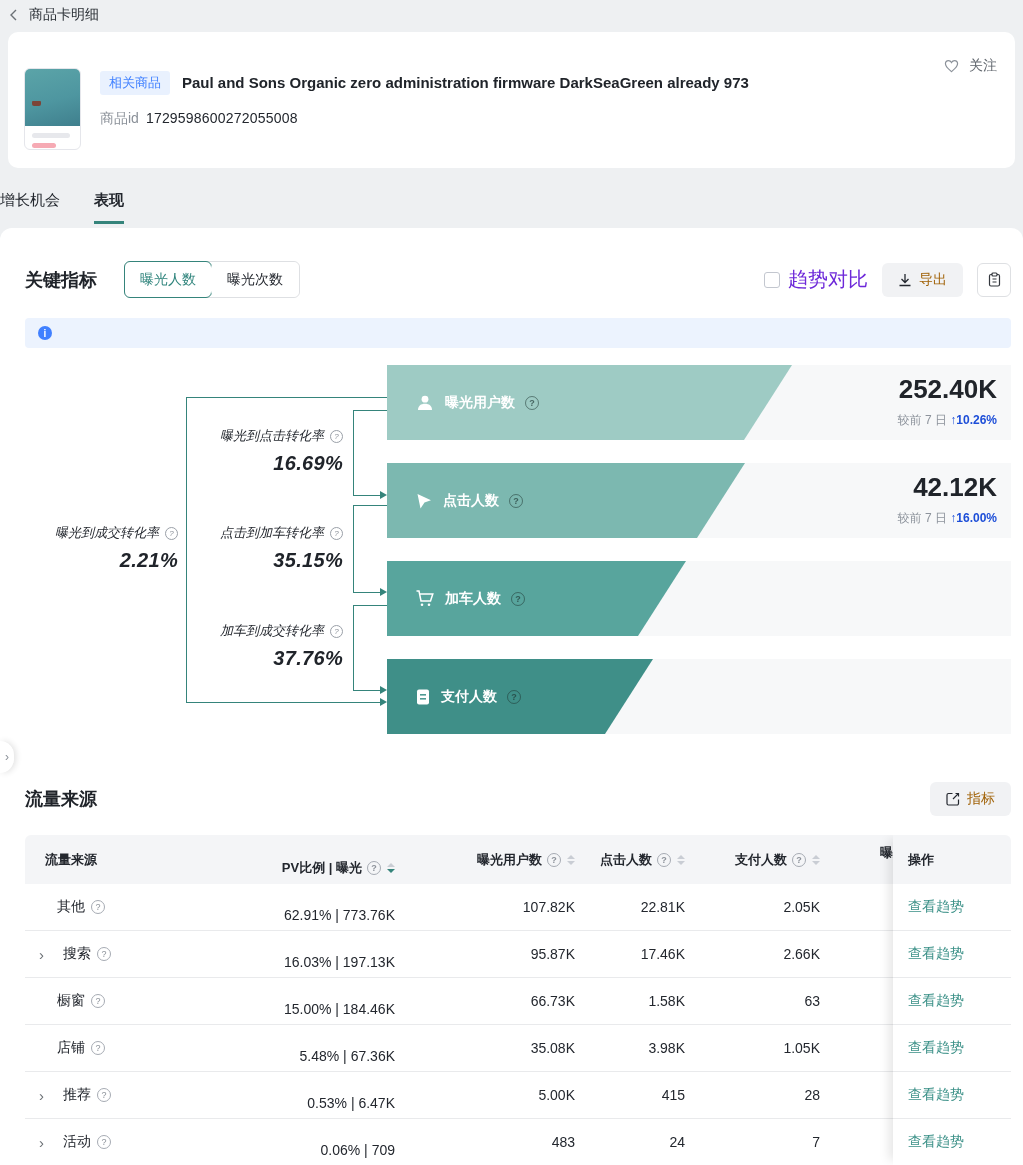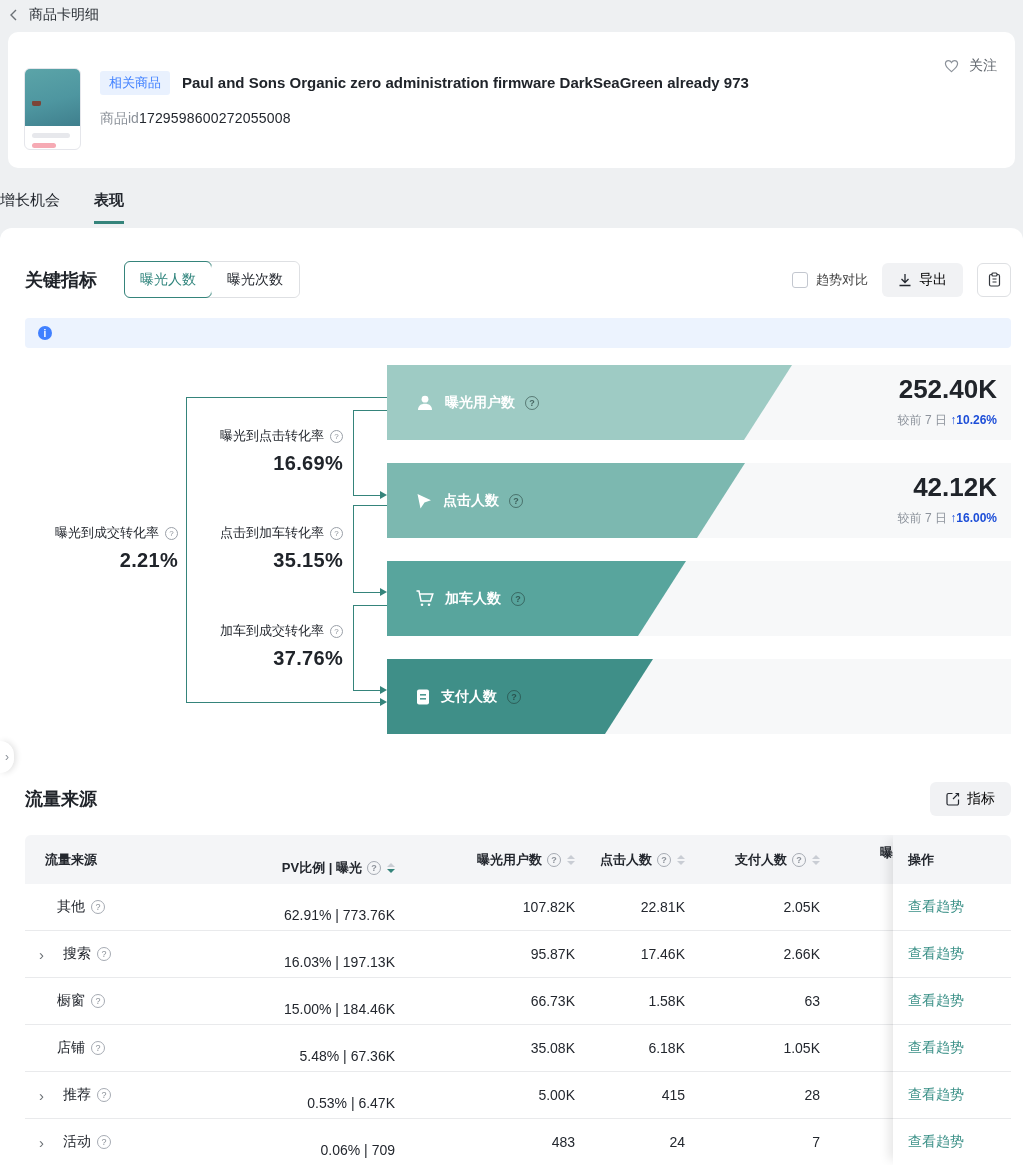--- a/index.html
+++ b/index.html
@@ -16,21 +16,21 @@
 
   
   .prodcard { position:absolute; top:32px; left:8px; right:8px; height:136px; background:#fff; border-radius:10px; }
   .thumb { position:absolute; left:16px; top:36px; width:57px; height:82px; border:1px solid #e5e6eb; border-radius:6px; background:#fff; overflow:hidden; }
   .thumb-img { width:100%; height:57px; background:linear-gradient(165deg,#5ba4a8 0%,#4e96a0 55%,#3f7f8d 100%); position:relative; }
   .thumb-boat { position:absolute; left:7px; top:32px; width:9px; height:5px; background:#7c4438; border-radius:1px 1px 2px 2px; }
   .thumb-bar1 { position:absolute; left:7px; top:64px; width:38px; height:5px; border-radius:3px; background:#e7e8ec; }
   .thumb-bar2 { position:absolute; left:7px; top:74px; width:24px; height:5px; border-radius:3px; background:#f6aab4; }
   .badge { position:absolute; left:92px; top:39px; background:#e9f1fe; color:#4080ff; font-size:13px; padding:3px 9px; border-radius:3px; }
   .prod-title { position:absolute; left:174px; top:42px; font-size:15px; font-weight:700; color:#20242a; }
-  .prod-id { position:absolute; left:92px; top:78px; font-size:14px; display:flex; gap:0; }
+  .prod-id { position:absolute; left:92px; top:78px; font-size:14px; display:flex; gap:7px; }
   .prod-id .lbl { color:#8b9199; }
   .prod-id .val { color:#23272e; letter-spacing:.2px; }
   .follow { position:absolute; right:18px; top:25px; display:flex; align-items:center; gap:10px; font-size:14px; color:#60666d; cursor:pointer; }
   .heart-ic { width:15px; height:14px; color:#8b9199; }
 
   
   .tabs { position:absolute; top:191px; left:0; display:flex; gap:34px; font-size:15px; }
   .tab { padding-bottom:11px; color:#23272e; cursor:pointer; }
   .tab.active { border-bottom:3px solid #35847b; font-weight:700; }
 
@@ -38,43 +38,43 @@
   .main { position:absolute; top:228px; left:0; right:0; bottom:0; background:#fff; border-radius:12px 12px 0 0; }
 
   .sec-title { font-size:18px; font-weight:700; color:#20242a; }
   .km-title { position:absolute; left:25px; top:40px; }
 
   .seg { position:absolute; left:124px; top:33px; display:flex; border:1px solid #dee0e3; border-radius:6px; height:37px; }
   .seg button { width:88px; border:none; background:#fff; font-size:14px; font-family:inherit; color:#23272e; cursor:pointer; border-radius:6px; }
   .seg button.active { border:1px solid #35847b; color:#2f847c; margin:-1px; height:37px; font-weight:400; }
 
   .km-right { position:absolute; right:12px; top:33px; display:flex; align-items:center; gap:14px; height:37px; }
-  .chkwrap { display:flex; align-items:center; gap:8px; font-size:13px; color:#404040; }
+  .chkwrap { display:flex; align-items:center; gap:8px; font-size:20px; color:#6d28d9; }
   .chk { width:16px; height:16px; border:1px solid #c3c7cf; border-radius:3px; background:#fff; cursor:pointer; }
-  .btn-gray { display:flex; align-items:center; gap:7px; background:#f1f2f4; border:none; border-radius:6px; height:34px; padding:0 16px; font-size:14px; font-family:inherit; color:#000000; cursor:pointer; }
+  .btn-gray { display:flex; align-items:center; gap:7px; background:#f1f2f4; border:none; border-radius:6px; height:34px; padding:0 16px; font-size:14px; font-family:inherit; color:#a16207; cursor:pointer; }
   .btn-icon { width:34px; height:34px; display:flex; align-items:center; justify-content:center; background:#fff; border:1px solid #dee0e3; border-radius:6px; cursor:pointer; color:#33373d; }
 
   .notice { position:absolute; left:25px; right:12px; top:90px; height:30px; background:#ecf3fe; border-radius:4px; display:flex; align-items:center; gap:11px; padding-left:13px; font-size:13px; color:#23272e; }
   .info-ic { width:14px; height:14px; border-radius:50%; background:#4080ff; color:#fff; font-size:10px; font-weight:700; display:flex; align-items:center; justify-content:center; font-style:normal; }
 
   
   .frow { position:absolute; left:387px; right:12px; height:75px; background:#f7f8f9; }
   .fshape { position:absolute; left:0; top:0; height:75px; clip-path:polygon(0 0,100% 0,calc(100% - 48px) 100%,0 100%); display:flex; align-items:center; gap:10px; padding-left:28px; color:#fff; }
   .flabel { font-size:14px; font-weight:700; }
   .fq { width:14px; height:14px; border:1px solid rgba(32,56,52,.55); color:rgba(32,56,52,.7); border-radius:50%; font-size:9px; display:flex; align-items:center; justify-content:center; font-weight:700; }
   .fvals { position:absolute; right:14px; top:9px; text-align:right; }
   .fnum { font-size:26px; font-weight:700; color:#20242a; }
   .fsub { font-size:12px; margin-top:7px; color:#8d939c; }
   .fup { color:#1d4ed8; font-weight:700; }
 
   .line { position:absolute; background:#35847b; }
   .h1 { height:1px; } .w1 { width:1px; }
   .arrow { position:absolute; width:0; height:0; border-left:7px solid #35847b; border-top:4.5px solid transparent; border-bottom:4.5px solid transparent; }
 
-  .conv { position:absolute; text-align:right; }
+  .conv { position:absolute; text-align:right;font-style:italic; }
   .conv .cl { font-size:13px; color:#23272e; display:flex; align-items:center; gap:6px; justify-content:flex-end; }
   .conv .cq { width:13px; height:13px; border:1px solid #9aa0a8; color:#8b9199; border-radius:50%; font-size:8px; display:inline-flex; align-items:center; justify-content:center; }
   .conv .cv { font-size:20px; font-weight:700; margin-top:7px; color:#20242a; letter-spacing:.3px; }
 
   .edge-tab { position:absolute; left:0px; top:513px; width:14px; height:32px; background:#fff; border-radius:0 16px 16px 0; box-shadow:2px 0 6px rgba(0,0,0,.12); display:flex; align-items:center; justify-content:center; color:#8b9199; font-size:12px; cursor:pointer; }
 
   
   .tf-title { position:absolute; left:25px; top:559px; }
   .tf-btn { position:absolute; right:12px; top:554px; }
 
@@ -367,21 +367,21 @@
       <div class="c5 num">63</div>
       <div class="c6"></div>
     </div>
     <div class="trow">
       <div class="c1">
           <span class="rowlabel">店铺</span>
           <span class="qmark">?</span>
         </div>
       <div class="c2 num">5.48% | 67.36K</div>
       <div class="c3 num">35.08K</div>
-      <div class="c4 num">6.18K</div>
+      <div class="c4 num">3.98K</div>
       <div class="c5 num">1.05K</div>
       <div class="c6"></div>
     </div>
     <div class="trow">
       <div class="c1">
           <span class="expander">›</span>
           <span class="rowlabel">推荐</span>
           <span class="qmark">?</span>
         </div>
       <div class="c2 num">0.53% | 6.47K</div>

